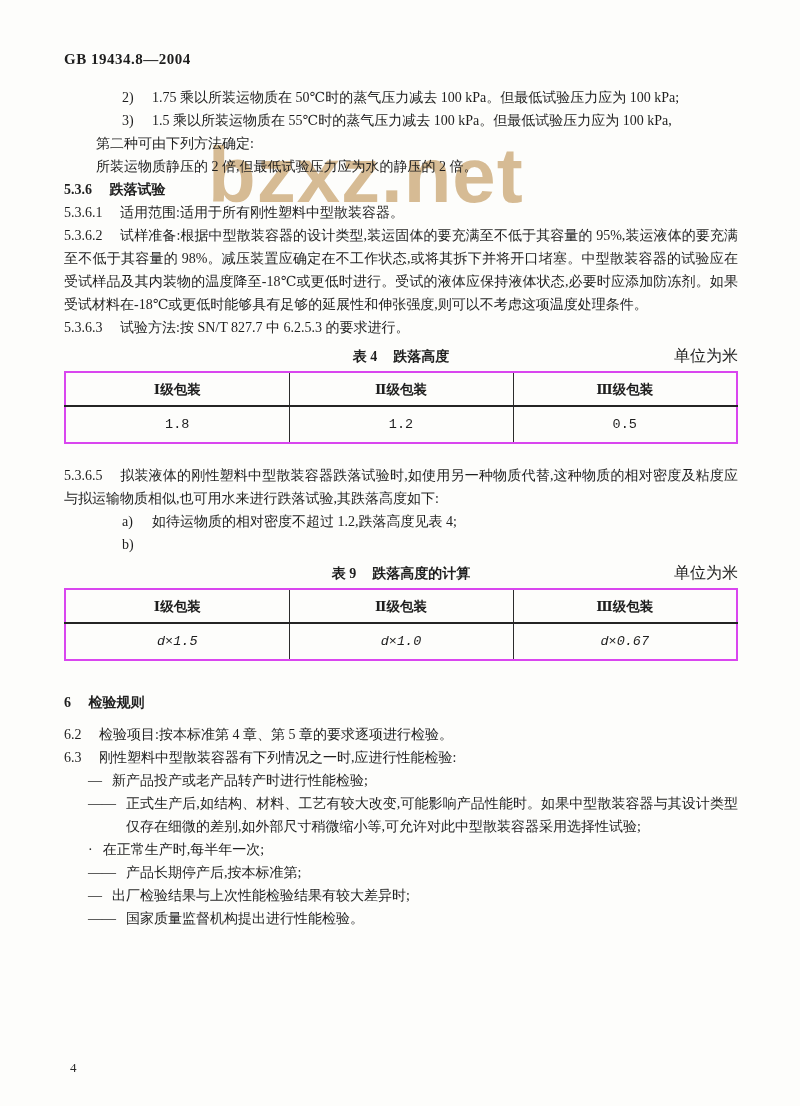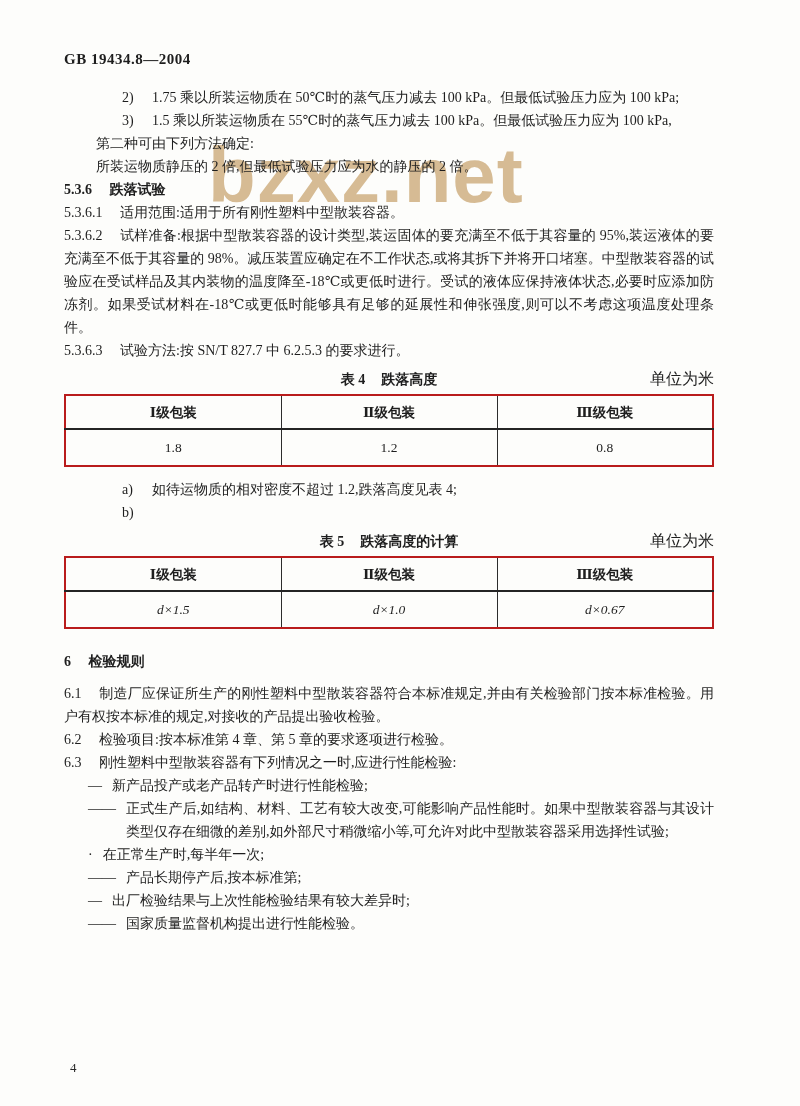--- a/index.html
+++ b/index.html
@@ -7,21 +7,21 @@
     width:800px;height:1106px;
     background:#e9e9e7;
     font-family:"Liberation Serif","DejaVu Serif",serif;
   }
   .page{
     position:relative;width:800px;height:1106px;overflow:hidden;
     background:#fdfdfb;color:#1e1e1e;
   }
   .content{
     position:relative;z-index:2;
-    padding:48px 86px 0 64px;
+    padding:48px 62px 0 64px;
     font-size:14px;line-height:23px;
   }
   .std-header{
     font-weight:700;font-size:15px;letter-spacing:.5px;
     margin-bottom:15px;
   }
   p.blk{margin:0;text-align:justify;}
   .num{font-weight:400;margin-right:14px;white-space:nowrap;}
   .num-bold{font-weight:700;margin-right:14px;white-space:nowrap;}
   .sec-title{font-weight:700;}
@@ -31,28 +31,28 @@
   .note-line{margin:0;padding-left:32px;text-align:justify;}
   .cap{
     display:grid;grid-template-columns:1fr auto 1fr;align-items:baseline;
     margin:5px 0 3px;
   }
   .cap .c{grid-column:2;font-weight:700;}
   .cap .c .cl{margin-right:16px;}
   .cap .u{justify-self:end;font-size:16px;}
   table.std{
     width:100%;border-collapse:collapse;table-layout:fixed;
-    border:2px solid #b91c1c;margin:0 0 5px 0;
+    border:2px solid #d946ef;margin:0 0 14px 0;
   }
   table.std th{
     border:1px solid #2c2c2c;border-bottom:2px solid #242424;
     font-weight:700;font-size:13.5px;height:30px;text-align:center;
   }
   table.std td{
-    border:1px solid #2c2c2c;font-size:13.5px;height:33px;text-align:center;
+    border:1px solid #2c2c2c;font-size:13.5px;height:33px;text-align:center;font-family:Liberation Mono, monospace;
   }
   table.std td.ital{font-style:italic;}
   .condlist{padding-left:24px;}
   .cond{display:flex;margin:0;}
   .cond .mk{flex:0 0 auto;padding-right:10px;white-space:pre;}
   .cond .tx{flex:1;text-align:justify;}
   .gap-s{height:6px;}
   .gap-m{height:9px;}
   .gap-l{height:16px;}
   .watermark{
@@ -115,37 +115,41 @@
     <table class="std">
       <tbody>
           <tr>
         <th>Ⅰ级包装</th>
         <th>Ⅱ级包装</th>
         <th>Ⅲ级包装</th>
       </tr>
       <tr>
         <td>1.8</td>
         <td>1.2</td>
-        <td>0.8</td>
+        <td>0.5</td>
       </tr>
     </tbody>
       </table>
 
     <div class="gap-s"></div>
+    <p class="blk">
+      <span class="num">5.3.6.5</span>
+      <span>拟装液体的刚性塑料中型散装容器跌落试验时,如使用另一种物质代替,这种物质的相对密度及粘度应与拟运输物质相似,也可用水来进行跌落试验,其跌落高度如下:</span>
+    </p>
     <div class="hang">
       <span class="mk">a)</span>
       <span class="tx">如待运物质的相对密度不超过 1.2,跌落高度见表 4;</span>
     </div>
     <div class="hang">
       <span class="mk">b)</span>
     </div>
 
     <div class="cap">
       <span class="c">
-        <span class="cl">表 5</span><span>跌落高度的计算</span>
+        <span class="cl">表 9</span><span>跌落高度的计算</span>
       </span>
       <span class="u">单位为米</span>
     </div>
     <table class="std">
       <tbody>
           <tr>
         <th>Ⅰ级包装</th>
         <th>Ⅱ级包装</th>
         <th>Ⅲ级包装</th>
       </tr>
@@ -157,24 +161,20 @@
     </tbody>
       </table>
 
     <div class="gap-l"></div>
     <p class="blk">
       <span class="num-bold">6</span>
       <span class="sec-title">检验规则</span>
     </p>
     <div class="gap-m"></div>
     <p class="blk">
-      <span class="num">6.1</span>
-      <span>制造厂应保证所生产的刚性塑料中型散装容器符合本标准规定,并由有关检验部门按本标准检验。用户有权按本标准的规定,对接收的产品提出验收检验。</span>
-    </p>
-    <p class="blk">
       <span class="num">6.2</span>
       <span>检验项目:按本标准第 4 章、第 5 章的要求逐项进行检验。</span>
     </p>
     <p class="blk">
       <span class="num">6.3</span>
       <span>刚性塑料中型散装容器有下列情况之一时,应进行性能检验:</span>
     </p>
 
     <div class="condlist">
       <div class="cond">

